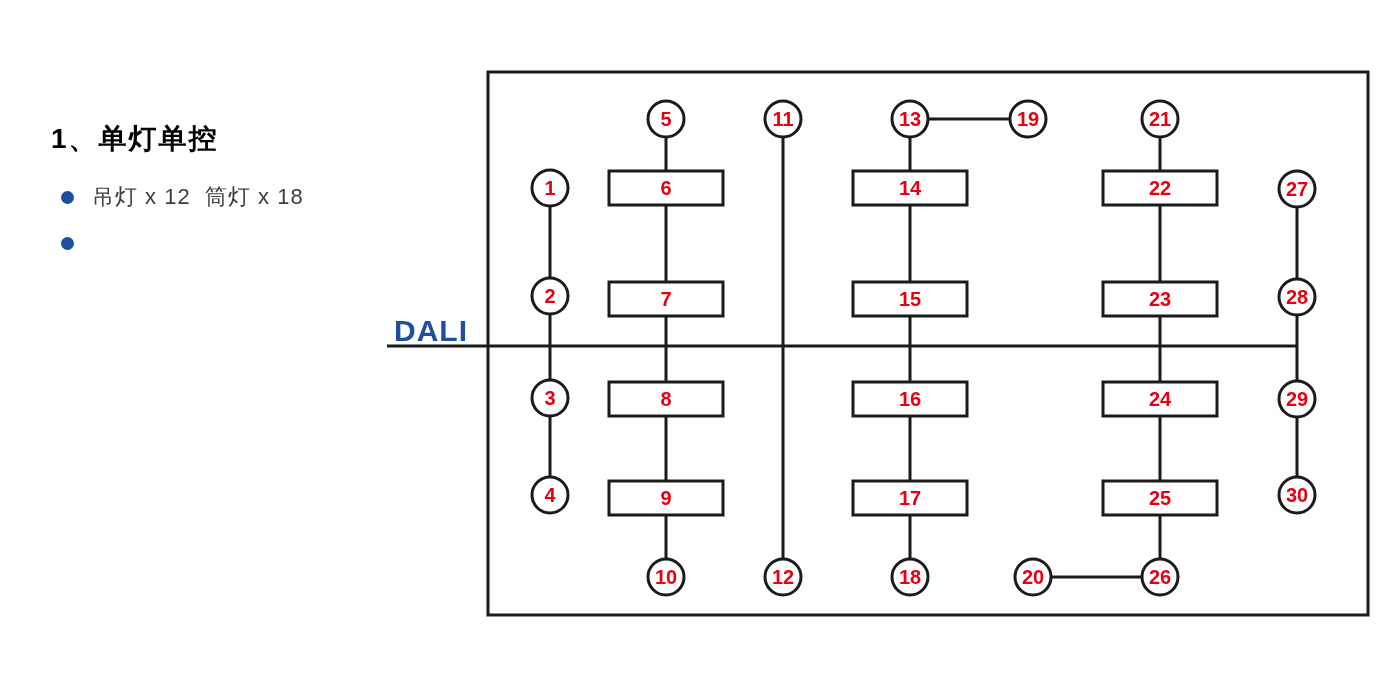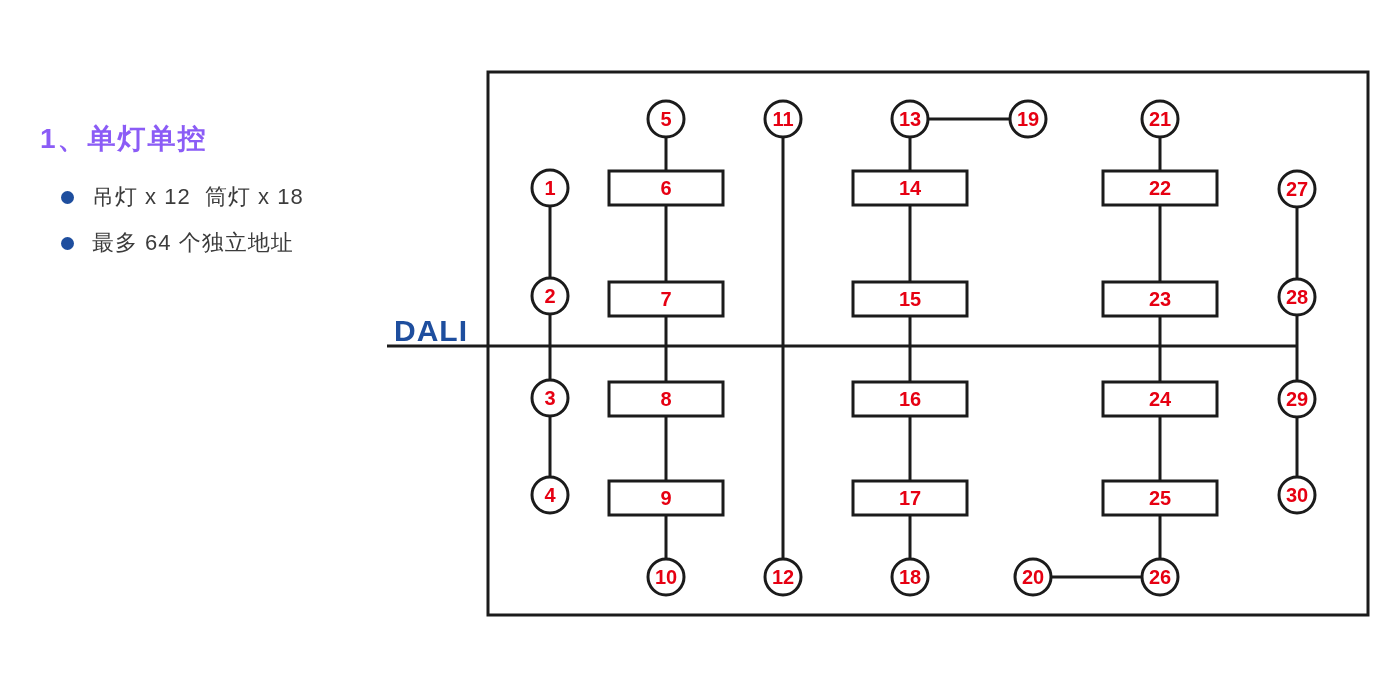--- a/index.html
+++ b/index.html
@@ -2,22 +2,22 @@
 <html><head>
 <meta charset="utf-8">
 <style>
   html,body { margin:0; padding:0; }
   body {
     width:1400px; height:698px; position:relative; overflow:hidden;
     background:#ffffff;
     font-family:"Liberation Sans", sans-serif;
   }
   .panel-heading {
-    position:absolute; left:40px; top:120px;
-    font-size:28px; font-weight:700; color:#8b5cf6; letter-spacing:2px;
+    position:absolute; left:51px; top:120px;
+    font-size:28px; font-weight:700; color:#000000; letter-spacing:2px;
   }
   .bullet-list {
     position:absolute; left:61px; top:174px;
     list-style:none; margin:0; padding:0;
   }
   .bullet-item {
     height:46px; display:flex; align-items:center;
   }
   .bullet-dot {
     width:13px; height:13px; border-radius:50%;
@@ -41,21 +41,20 @@
 
 <div class="panel-heading">1、单灯单控</div>
 
 <ul class="bullet-list">
   <li class="bullet-item">
     <span class="bullet-dot"></span>
     <span class="bullet-text">吊灯 x 12  筒灯 x 18</span>
   </li>
   <li class="bullet-item">
     <span class="bullet-dot"></span>
-    <span class="bullet-text">最多 64 个独立地址</span>
   </li>
 </ul>
 
 <div class="dali-label">DALI</div>
 
 <svg id="diagram" width="1400" height="698" viewBox="0 0 1400 698" xmlns="http://www.w3.org/2000/svg">
     <rect x="488" y="72" width="880" height="543" fill="none" stroke="#1b1b1b" stroke-width="3"></rect>
     <line x1="550" y1="188" x2="550" y2="495" stroke="#1b1b1b" stroke-width="3" stroke-linecap="butt"></line>
     <line x1="666" y1="119" x2="666" y2="577" stroke="#1b1b1b" stroke-width="3" stroke-linecap="butt"></line>
     <line x1="783" y1="119" x2="783" y2="577" stroke="#1b1b1b" stroke-width="3" stroke-linecap="butt"></line>

